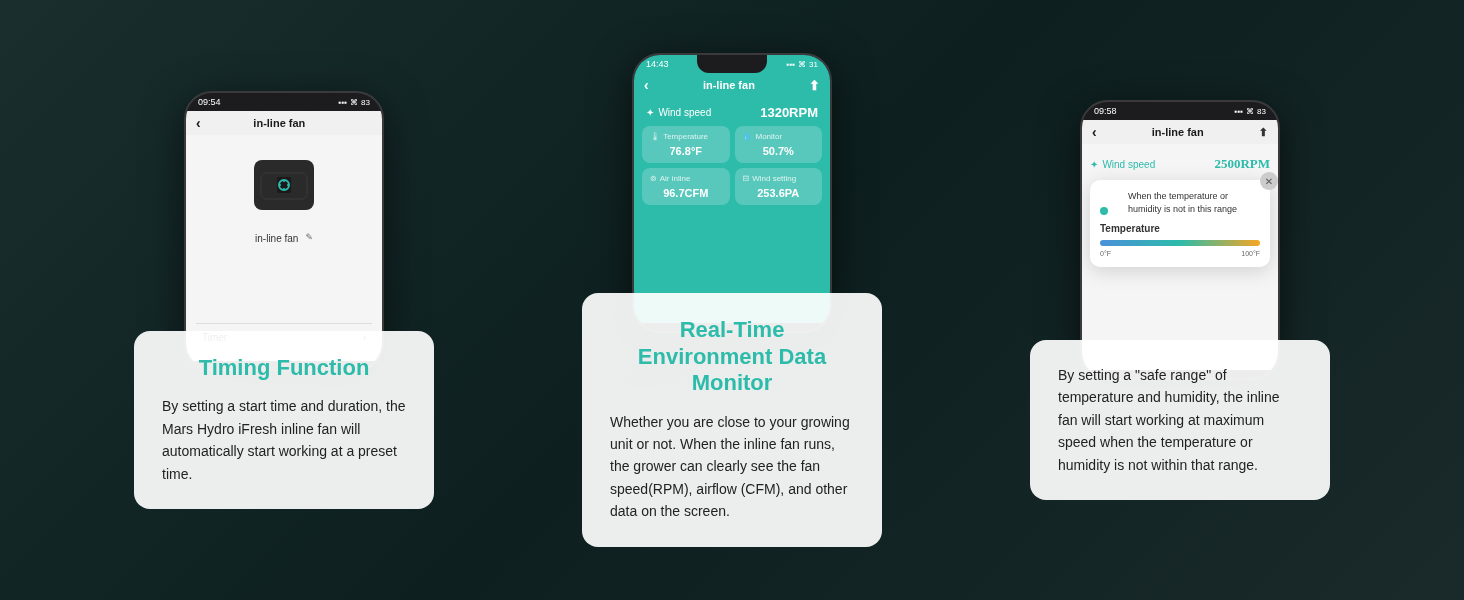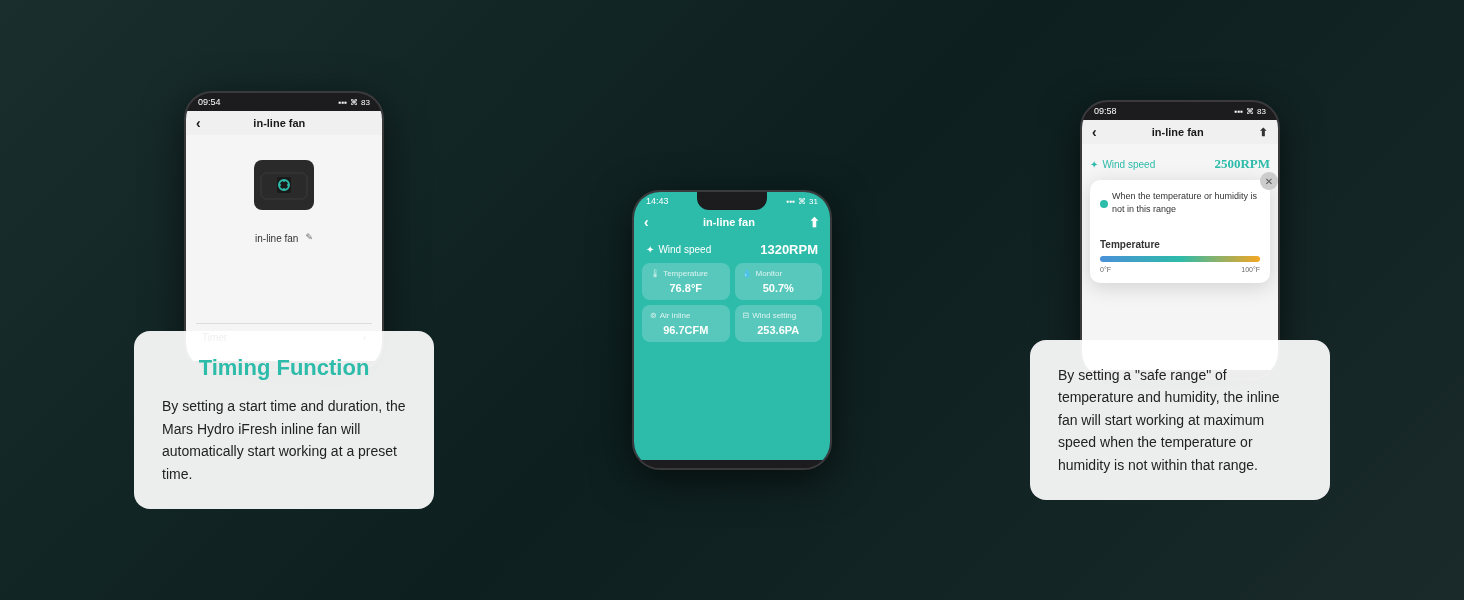--- a/index.html
+++ b/index.html
@@ -265,23 +265,23 @@
       border-radius: 50%;
       display: flex;
       align-items: center;
       justify-content: center;
       font-size: 10px;
       color: #555;
     }
 
     .popup-row {
       display: flex;
-      align-items: center;
-      gap: 4px;
-      margin-bottom: 24px;
+      align-items: flex-end;
+      gap: 20px;
+      margin-bottom: 8px;
     }
 
     .popup-dot {
       width: 8px;
       height: 8px;
       border-radius: 50%;
       background: #2dbbaa;
       margin-top: 2px;
       flex-shrink: 0;
     }
@@ -463,20 +463,25 @@
                 <span>⊟</span>
                 <span>Wind setting</span>
               </div>
               <div class="sensor-card-value">253.6PA</div>
             </div>
           </div>
         </div>
       </div>
     </div>
 
+    <div class="info-card" style="margin-top:20px">
+      <div class="card-title" style="white-space:pre-line">Real-Time
+Environment Data Monitor</div>
+      <div class="card-body">Whether you are close to your growing unit or not. When the inline fan runs, the grower can clearly see the fan speed(RPM), airflow (CFM), and other data on the screen.</div>
+    </div>
   </div>
 
   <div class="section-wrapper">
     <div class="phone-wrapper">
       <div class="phone-frame">
         <div class="phone-notch"></div>
 
         <div class="phone-status-bar">
           <span>09:58</span>
           <div class="status-icons">

